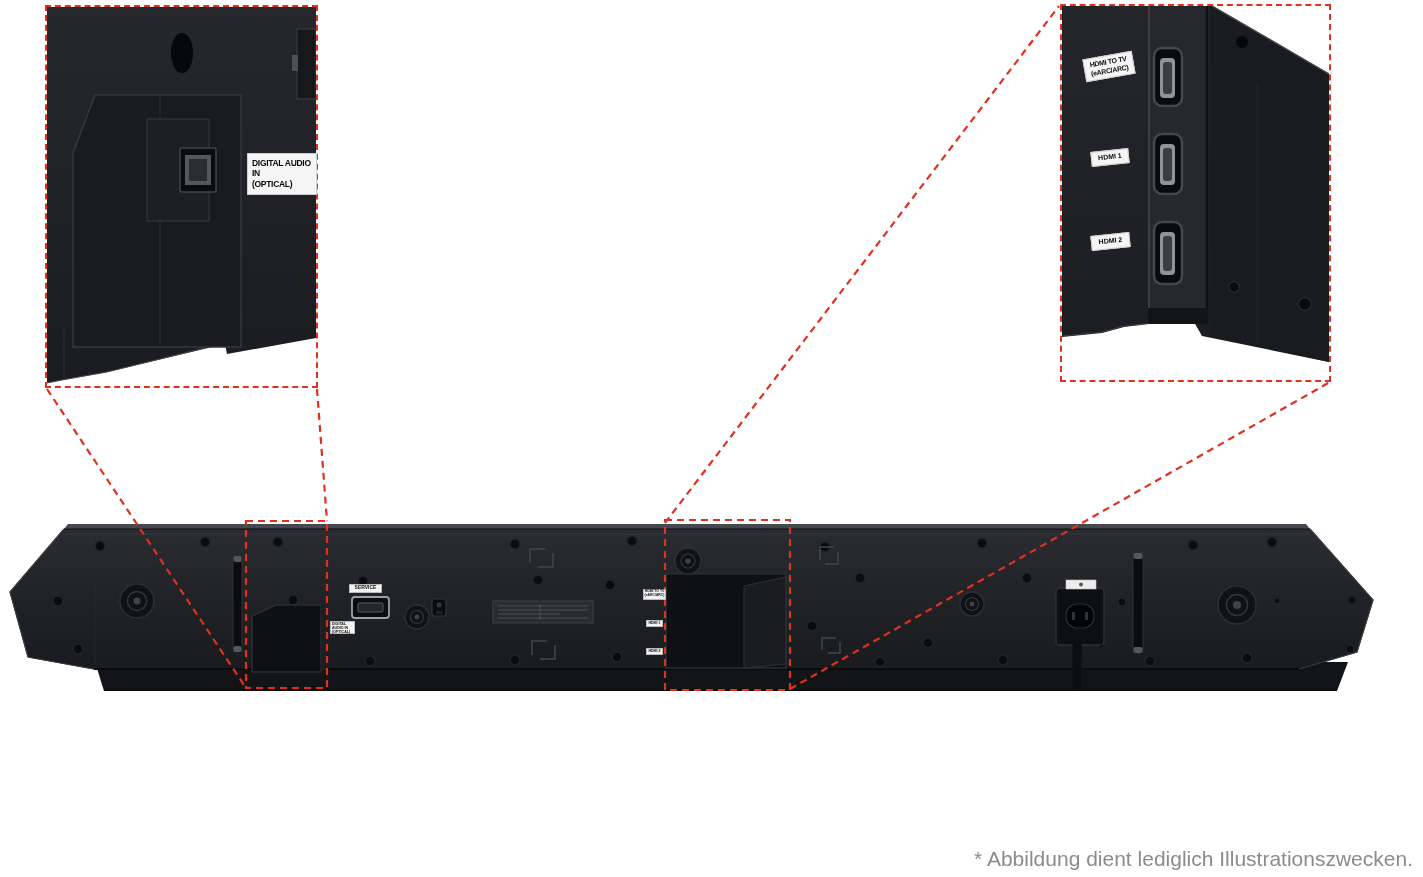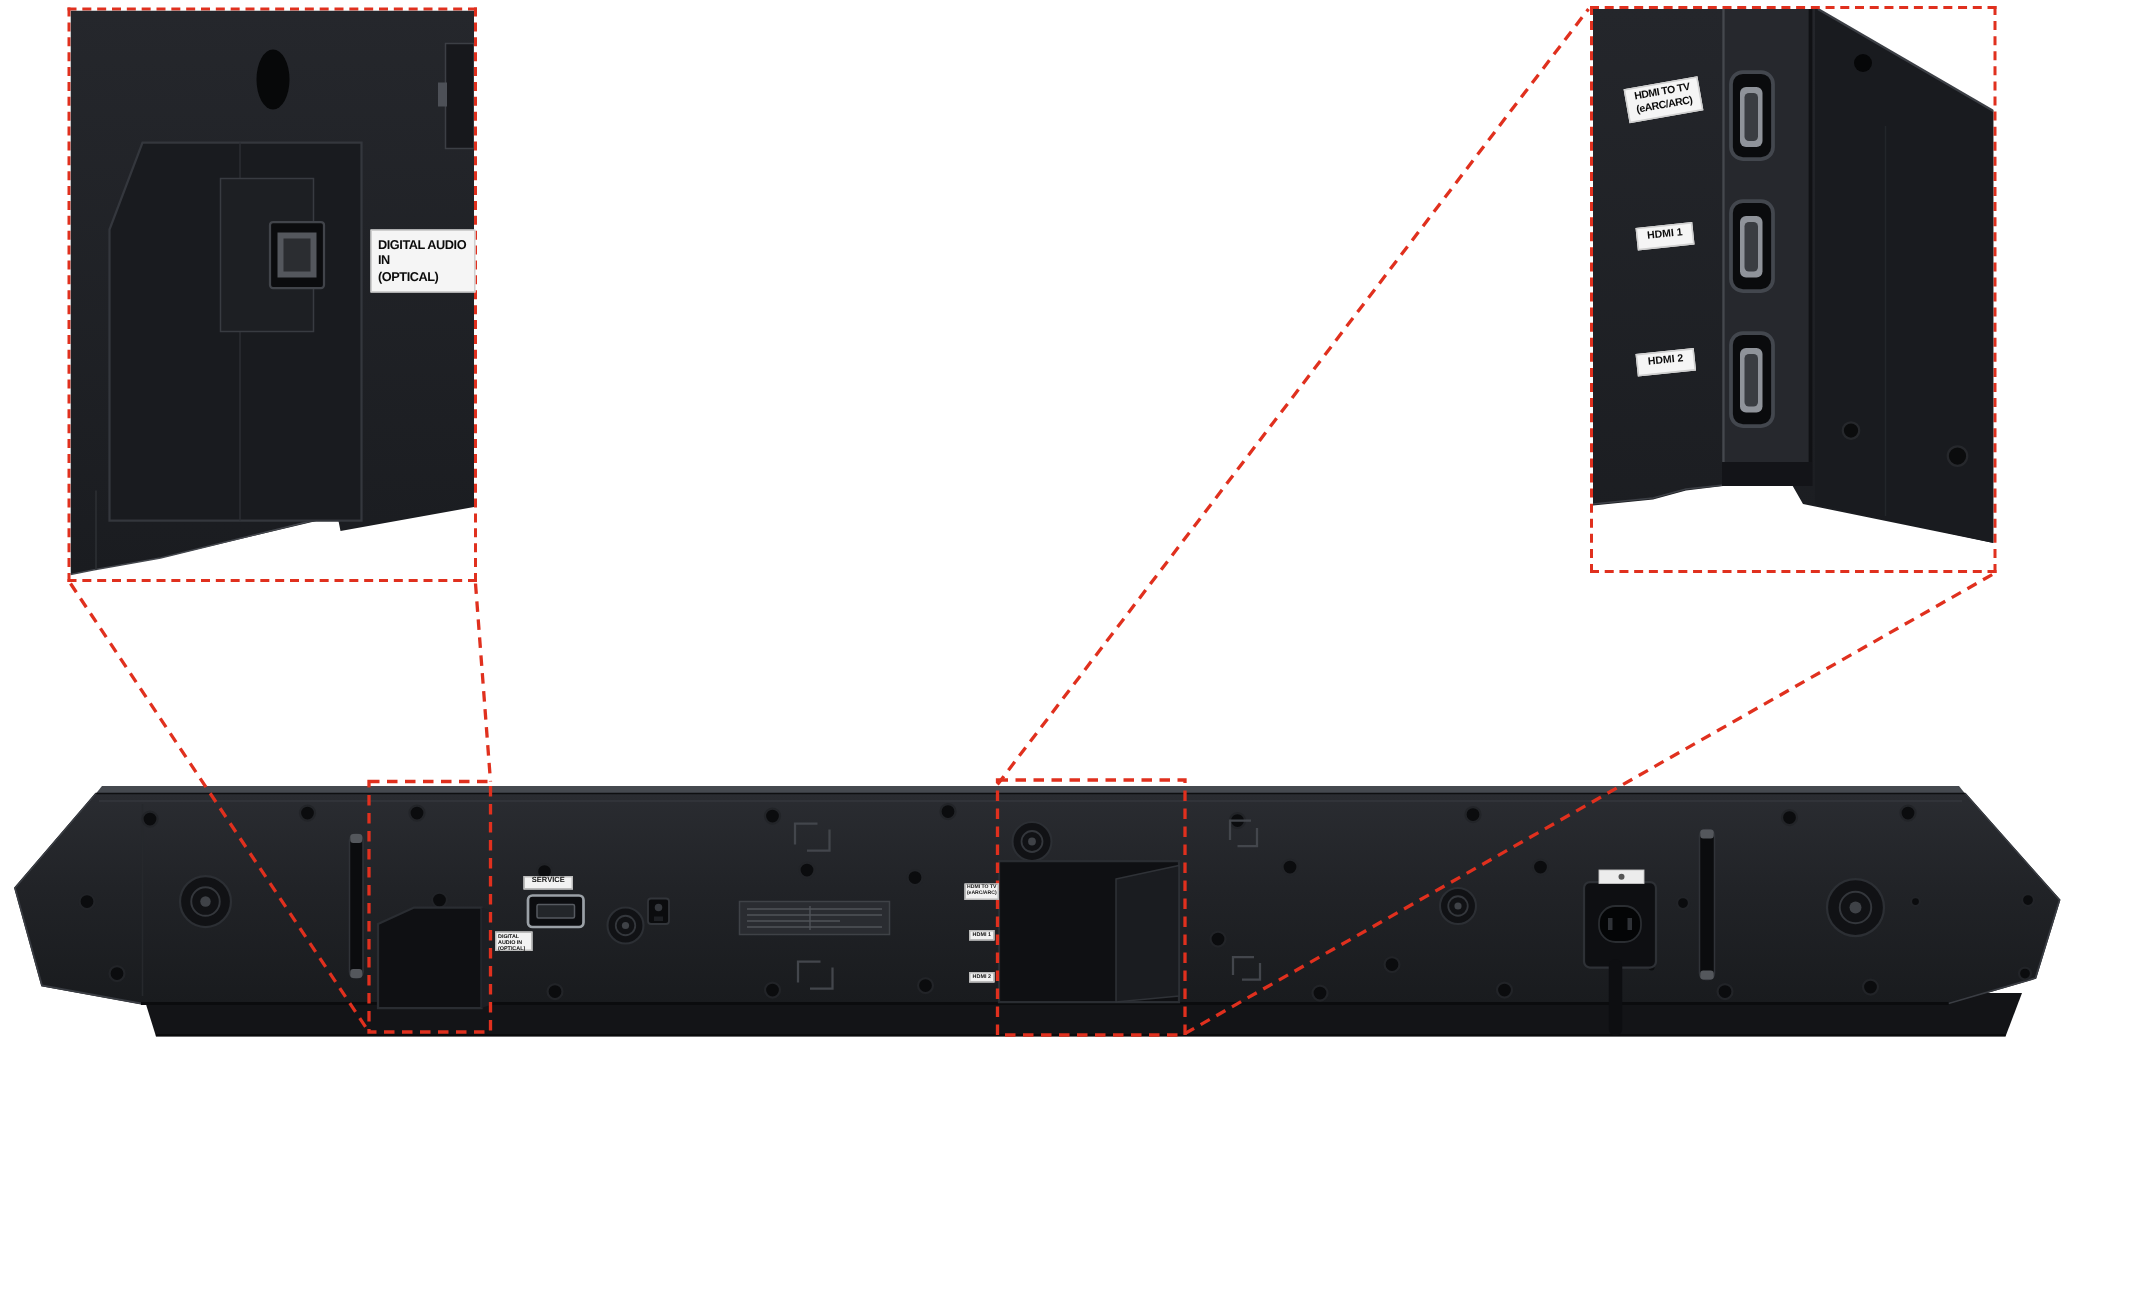--- a/index.html
+++ b/index.html
@@ -300,13 +300,14 @@
     <span>DIGITAL AUDIO IN</span><br>
     <span>(OPTICAL)</span>
   </div>
   <div class="bar-label" id="bar-label-hdmitv">
     <span>HDMI TO TV</span><br>
     <span>(eARC/ARC)</span>
   </div>
   <div class="bar-label" id="bar-label-hdmi1">HDMI 1</div>
   <div class="bar-label" id="bar-label-hdmi2">HDMI 2</div>
 
+  <div class="caption">* Abbildung dient lediglich Illustrationszwecken.</div>
 </div>
 
 </body></html>

